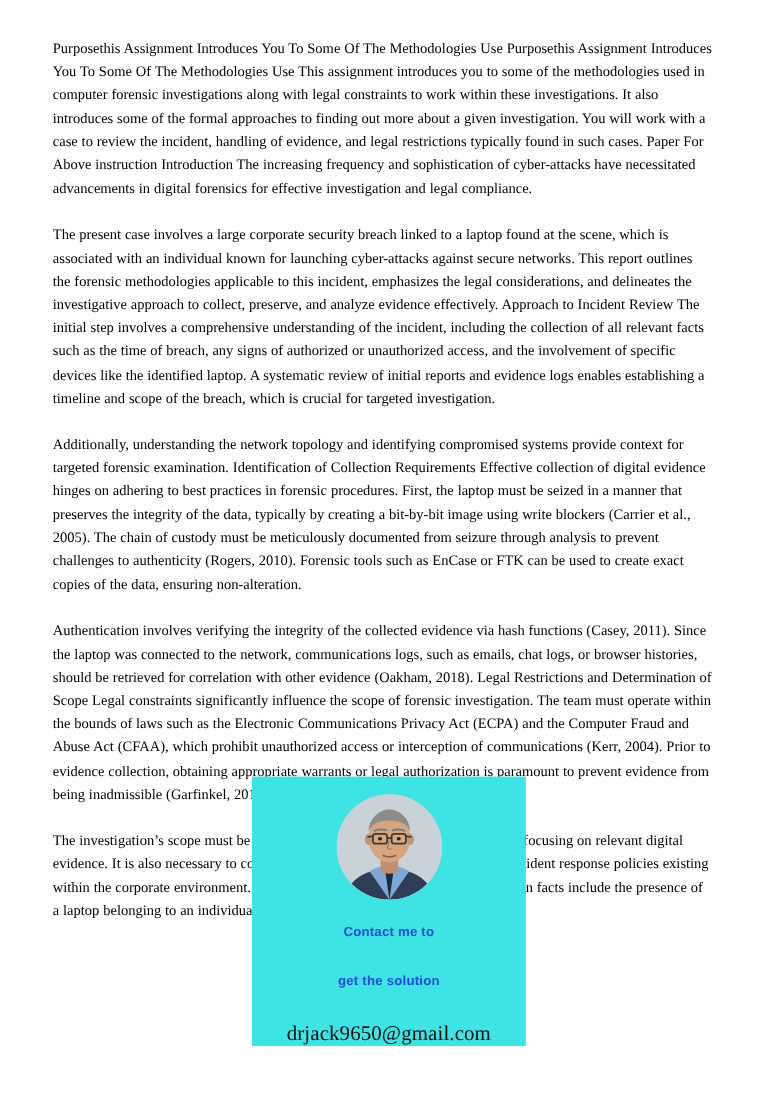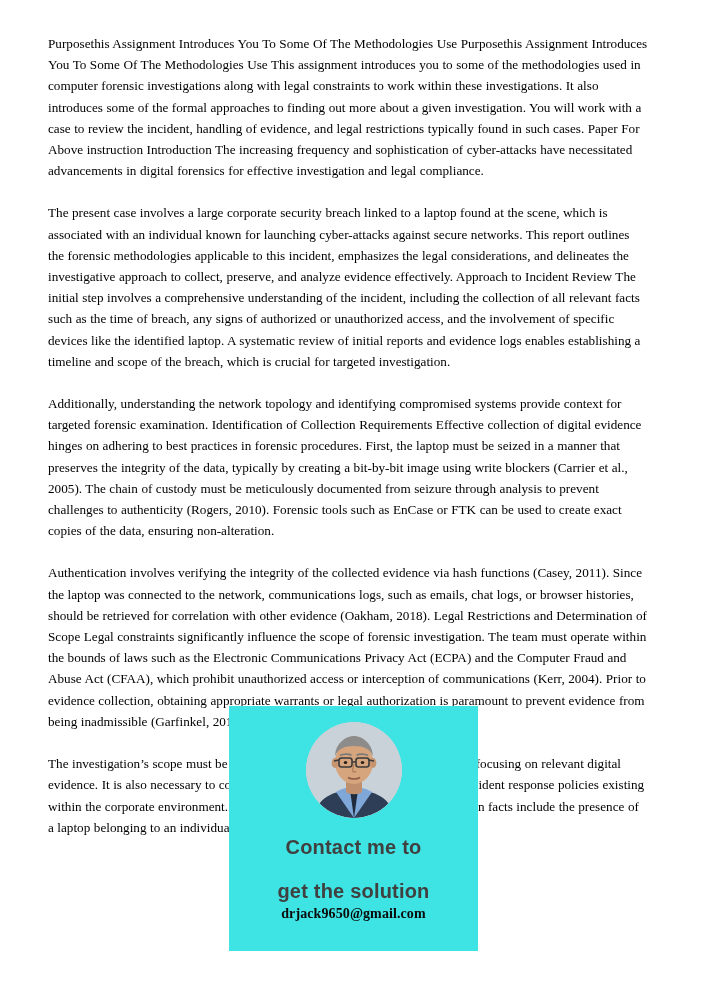--- a/index.html
+++ b/index.html
@@ -60,34 +60,34 @@
     border-radius: 50%;
     margin-top: 16px;
     overflow: hidden;
     position: relative;
     background: #cfd6da;
   }
   .avatar svg {
     display: block;
   }
   .cta-line {
-    font-size: 20px;
+    font-size: 12px;
     font-weight: bold;
-    color: #404040;
+    color: #1d4ed8;
     text-align: center;
     line-height: 25px;
     letter-spacing: 0.2px;
   }
   .cta-1 { margin-top: 17px; }
   .cta-2 { margin-top: 19px; }
   .cta-email {
-    margin-top: 2px;
+    margin-top: 25px;
     font-family: "Liberation Serif", serif;
-    font-size: 14px;
-    font-weight: bold;
+    font-size: 19px;
+    font-weight: normal;
     color: #0b0b0b;
     text-align: center;
     letter-spacing: 0.1px;
   }
 </style>
 </head>
 <body>
 
 <div class="page">
 

